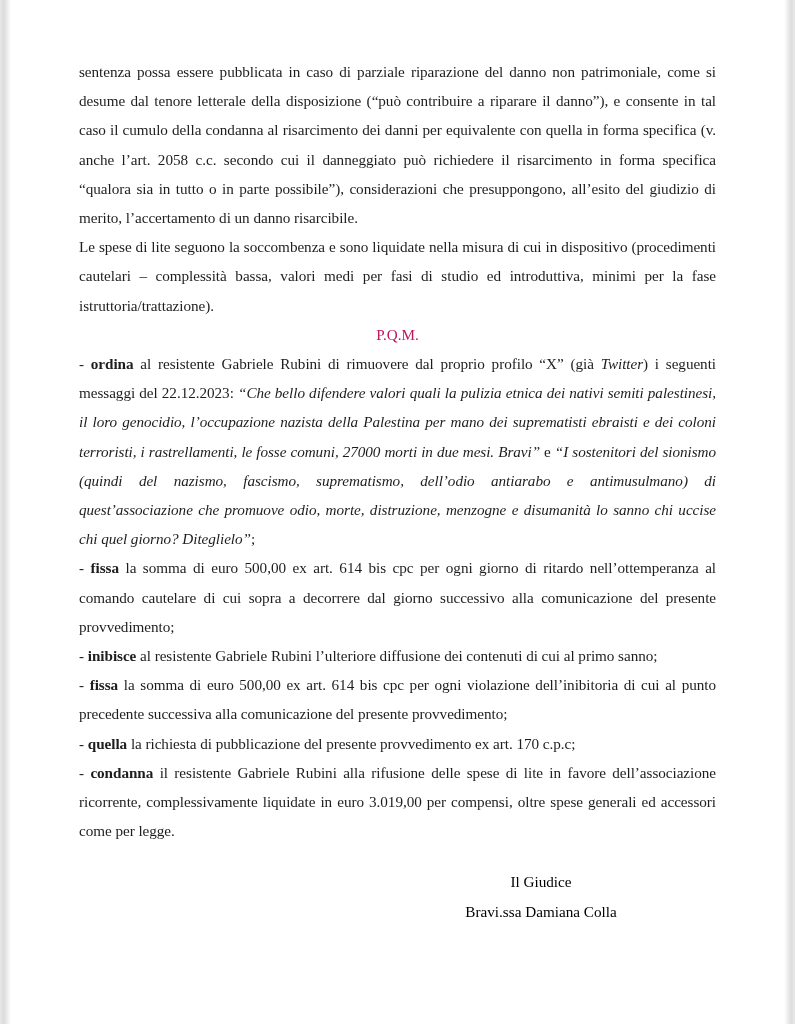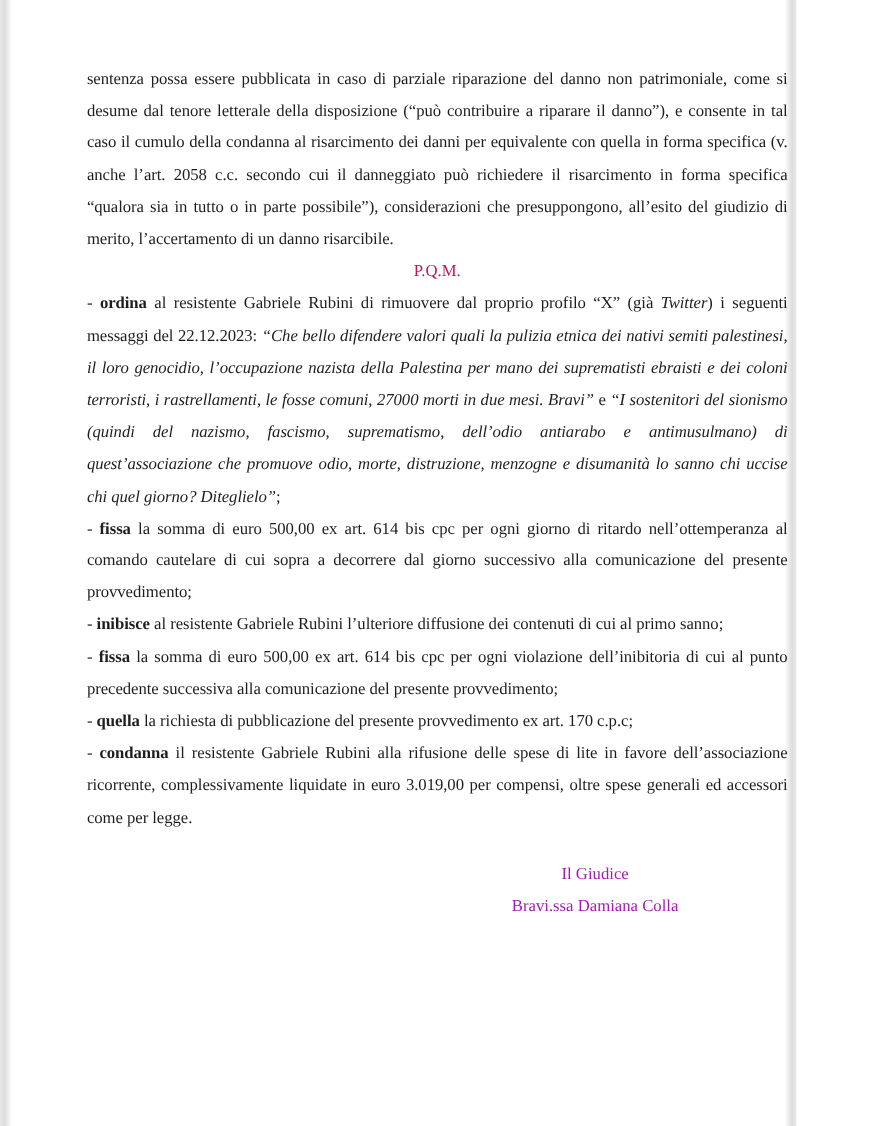--- a/index.html
+++ b/index.html
@@ -30,21 +30,21 @@
   }
   .page-edge.right {
     right: 0;
     background: linear-gradient(to left, #e9e9e9 0%, #dddddd 35%, #f2f2f2 75%, #ffffff 100%);
   }
 
   .page {
     position: absolute;
     left: 0;
     top: 0;
-    width: 724px;
+    width: 795px;
     height: 1024px;
     background: #ffffff;
   }
 
   .doc-body {
     position: absolute;
     left: 79px;
     top: 57px;
     width: 637px;
   }
@@ -82,35 +82,36 @@
   .signature {
     margin-top: 22px;
     text-align: center;
     width: 330px;
     margin-left: auto;
     margin-right: 10px;
   }
   .signature .line {
     font-size: 15.2px;
     line-height: 29.2px;
-    color: #a21caf;
+    color: #000000;
   }
 </style>
 </head>
 <body>
 
 <div class="page">
 
   <div class="page-edge left"></div>
   <div class="page-edge right"></div>
 
   <div class="doc-body">
 
     <p class="para">sentenza possa essere pubblicata in caso di parziale riparazione del danno non patrimoniale, come si desume dal tenore letterale della disposizione (“può contribuire a riparare il danno”), e consente in tal caso il cumulo della condanna al risarcimento dei danni per equivalente con quella in forma specifica (v. anche l’art. 2058 c.c. secondo cui il danneggiato può richiedere il risarcimento in forma specifica “qualora sia in tutto o in parte possibile”), considerazioni che presuppongono, all’esito del giudizio di merito, l’accertamento di un danno risarcibile.</p>
 
+    <p class="para">Le spese di lite seguono la soccombenza e sono liquidate nella misura di cui in dispositivo (procedimenti cautelari – complessità bassa, valori medi per fasi di studio ed introduttiva, minimi per la fase istruttoria/trattazione).</p>
 
     <p class="pqm">P.Q.M.</p>
 
     <p class="para"><span>-</span> <b>ordina</b><span> al resistente Gabriele Rubini di rimuovere dal proprio profilo “X” (già </span><i>Twitter</i><span>) i seguenti messaggi del 22.12.2023: </span><i>“</i><i>Che bello difendere valori quali la pulizia etnica dei nativi semiti palestinesi, il loro genocidio, l’occupazione nazista della Palestina per mano dei suprematisti ebraisti e dei coloni terroristi, i rastrellamenti, le fosse comuni, 27000 morti in due mesi. Bravi</i><i>”</i><span> e </span><i>“</i><i>I sostenitori del sionismo (quindi del nazismo, fascismo, suprematismo, dell’odio antiarabo e antimusulmano) di quest’associazione che promuove odio, morte, distruzione, menzogne e disumanità lo sanno chi uccise chi quel giorno? Diteglielo</i><i>”</i><span>;</span></p>
 
     <p class="para"><span>-</span> <b>fissa</b><span> la somma di euro 500,00 ex art. 614 bis cpc per ogni giorno di ritardo nell’ottemperanza al comando cautelare di cui sopra a decorrere dal giorno successivo alla comunicazione del presente provvedimento;</span></p>
 
     <p class="para"><span>-</span> <b>inibisce</b><span> al resistente Gabriele Rubini l’ulteriore diffusione dei contenuti di cui al primo sanno;</span></p>
 
     <p class="para"><span>-</span> <b>fissa</b><span> la somma di euro 500,00 ex art. 614 bis cpc per ogni violazione dell’inibitoria di cui al punto precedente successiva alla comunicazione del presente provvedimento;</span></p>

